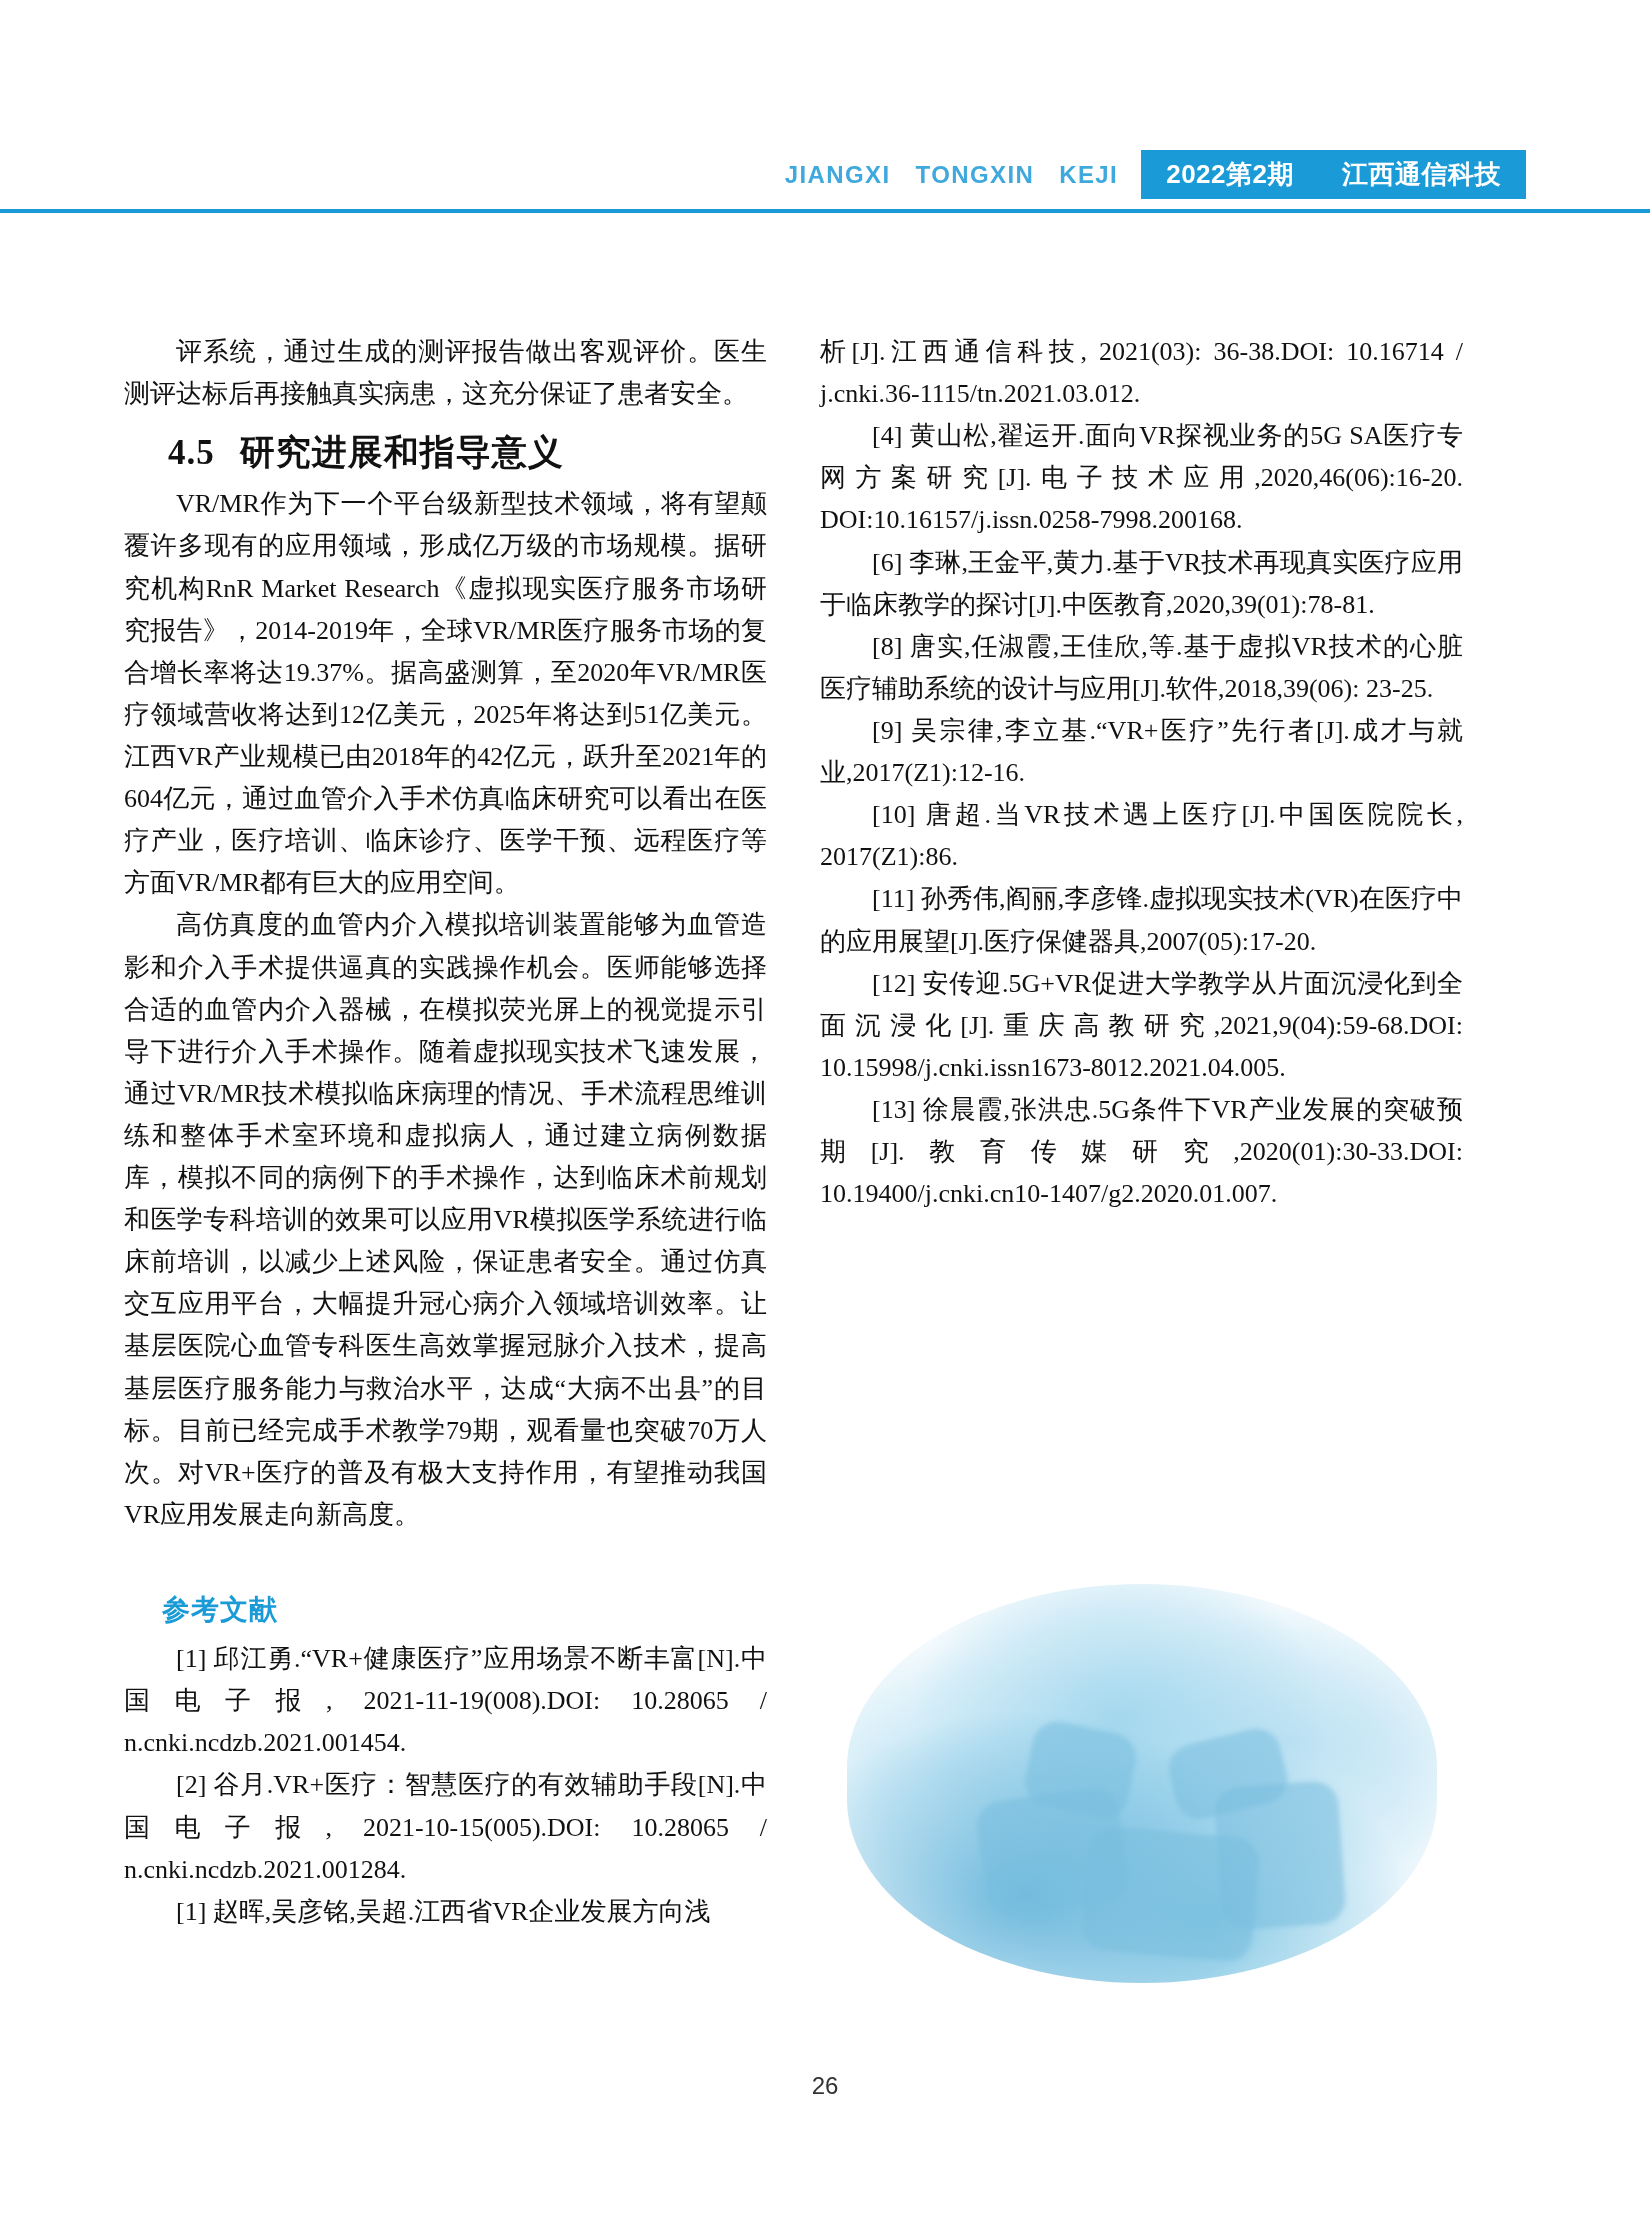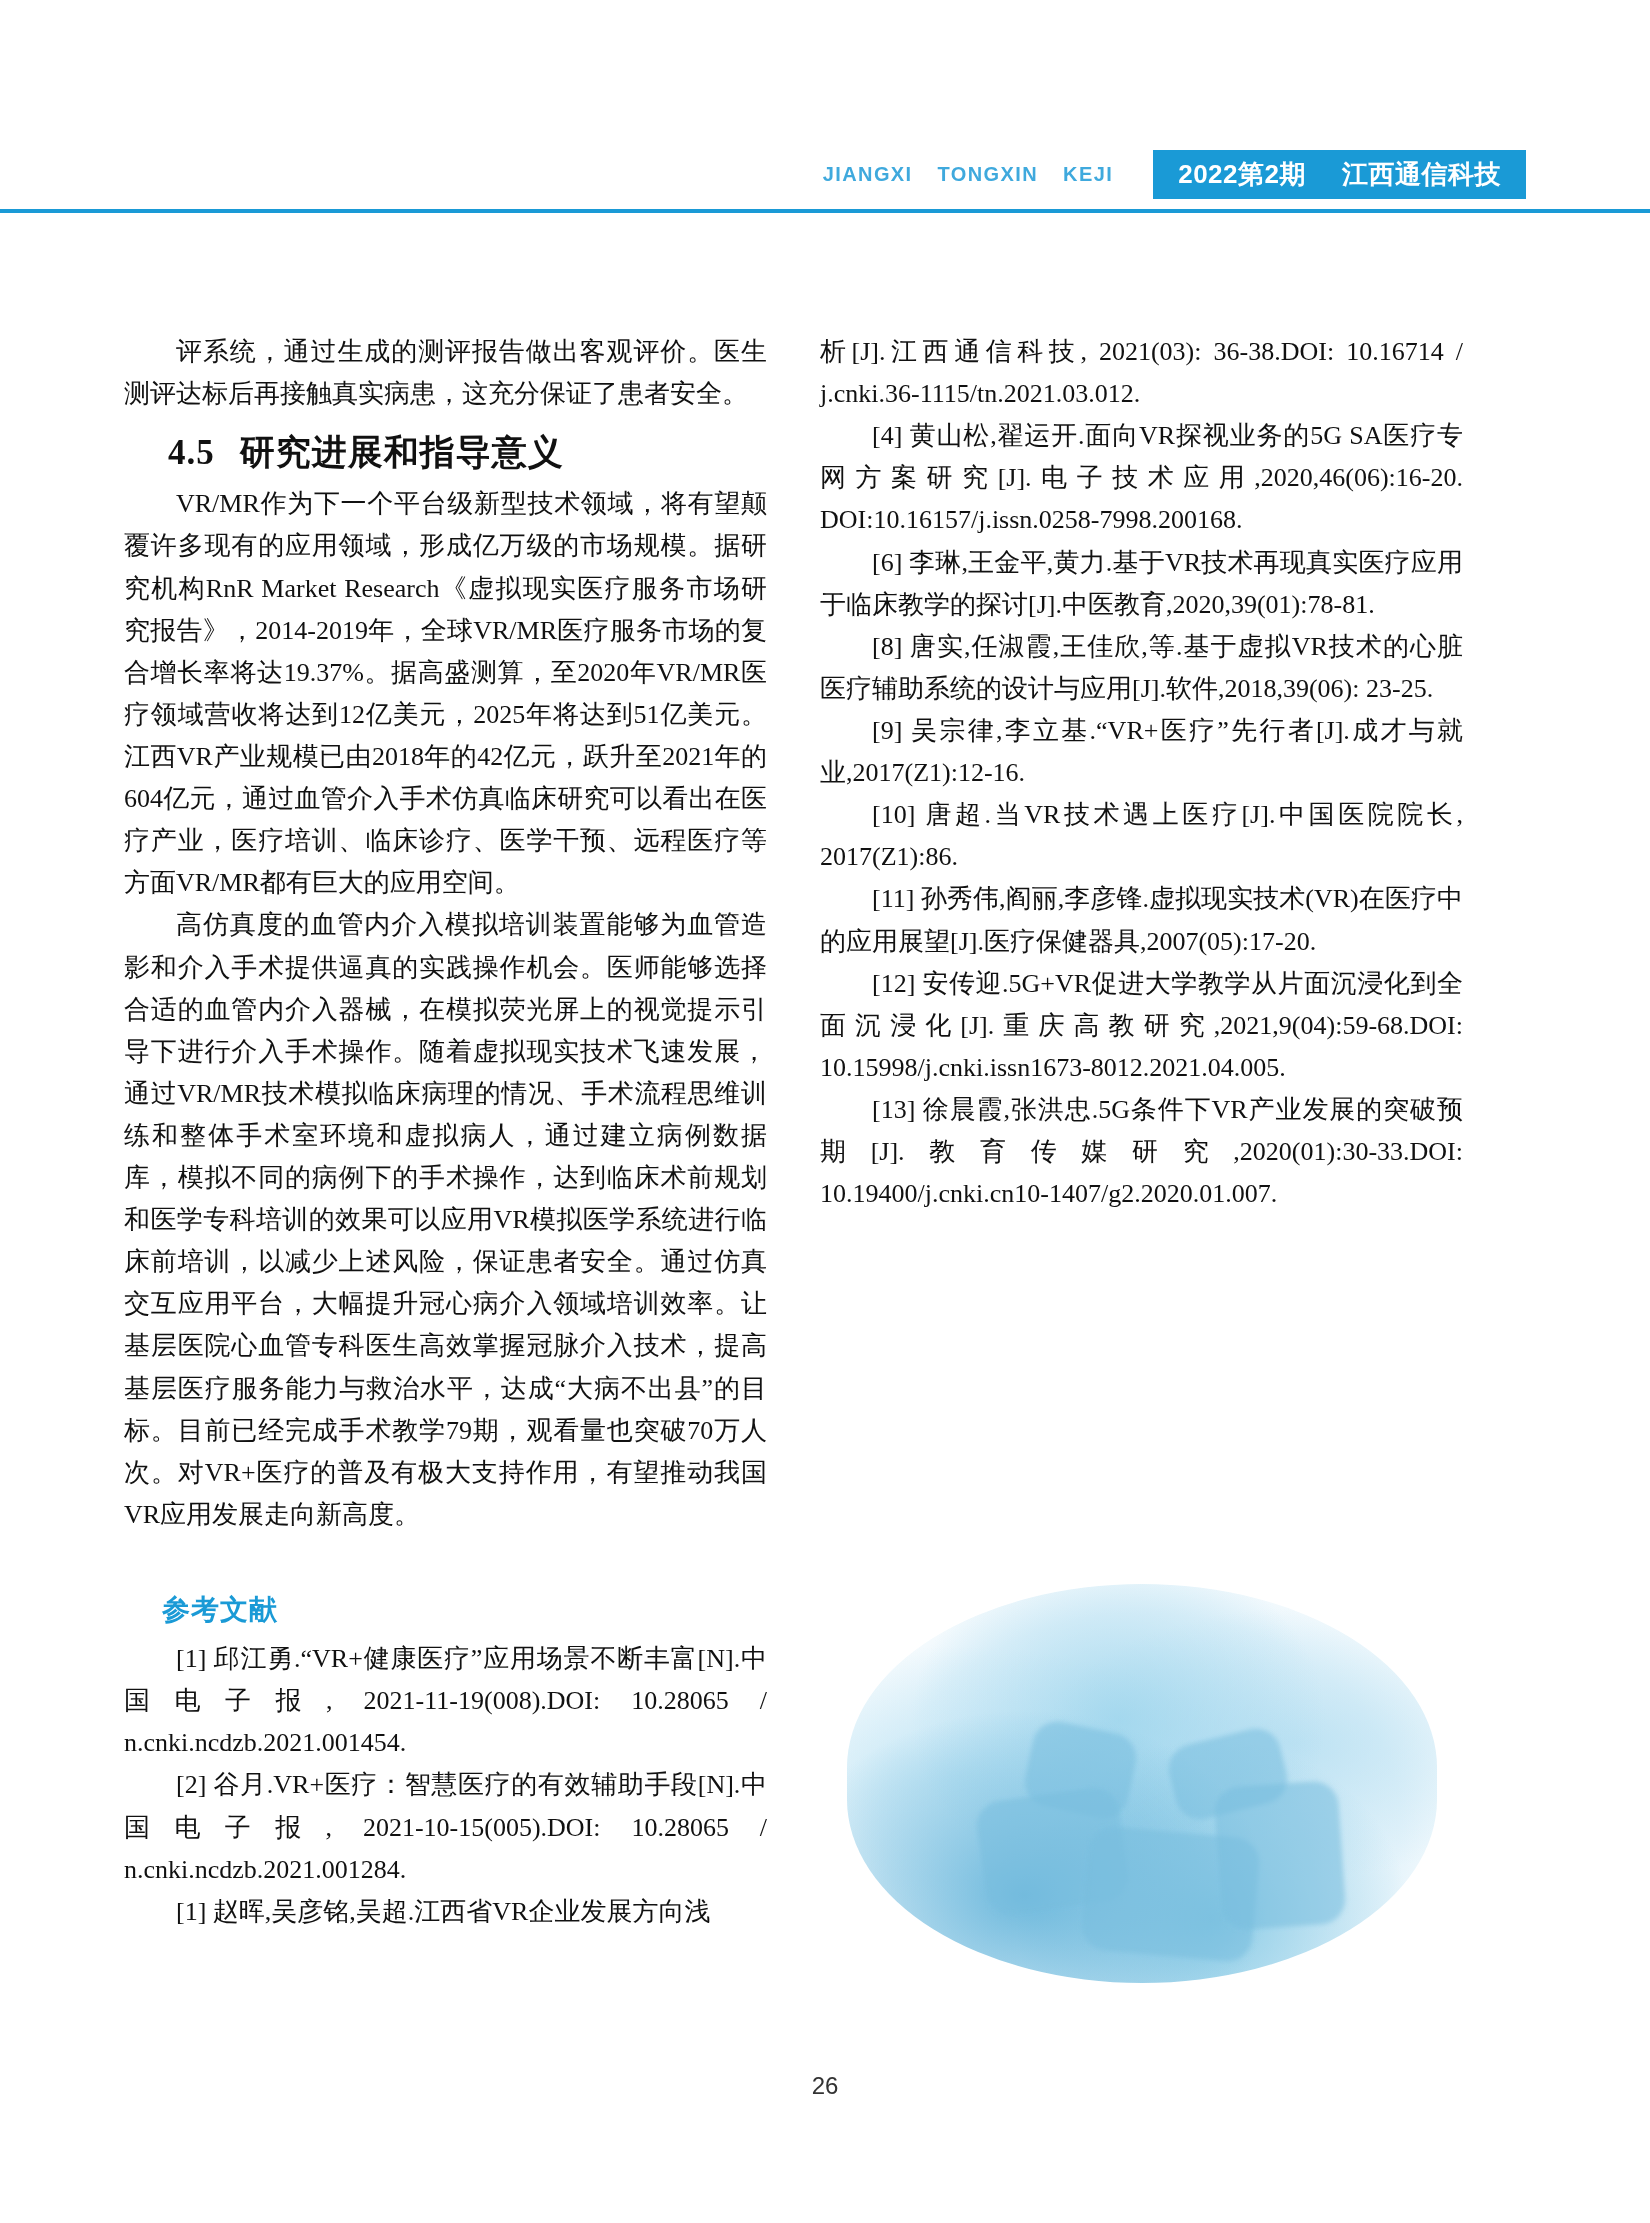--- a/index.html
+++ b/index.html
@@ -31,31 +31,31 @@
     right: 124px;
     top: 150px;
     display: flex;
     align-items: stretch;
     height: 49px;
   }
   .header-en {
     display: flex;
     align-items: center;
     gap: 25px;
-    padding-right: 40px;
+    padding-right: 23px;
     font-family: "Liberation Sans", sans-serif;
-    font-size: 20px;
+    font-size: 24px;
     letter-spacing: 1.4px;
     color: #3fa9dd;
     font-weight: 700;
   }
   .header-badge {
     display: flex;
     align-items: center;
-    gap: 36px;
+    gap: 48px;
     background: #1a9ad6;
     color: #ffffff;
     padding: 0 25px 0 25px;
     font-family: "Liberation Sans", sans-serif;
     font-size: 26px;
     font-weight: 700;
     letter-spacing: 0.5px;
   }
   .header-rule {
     position: absolute;

